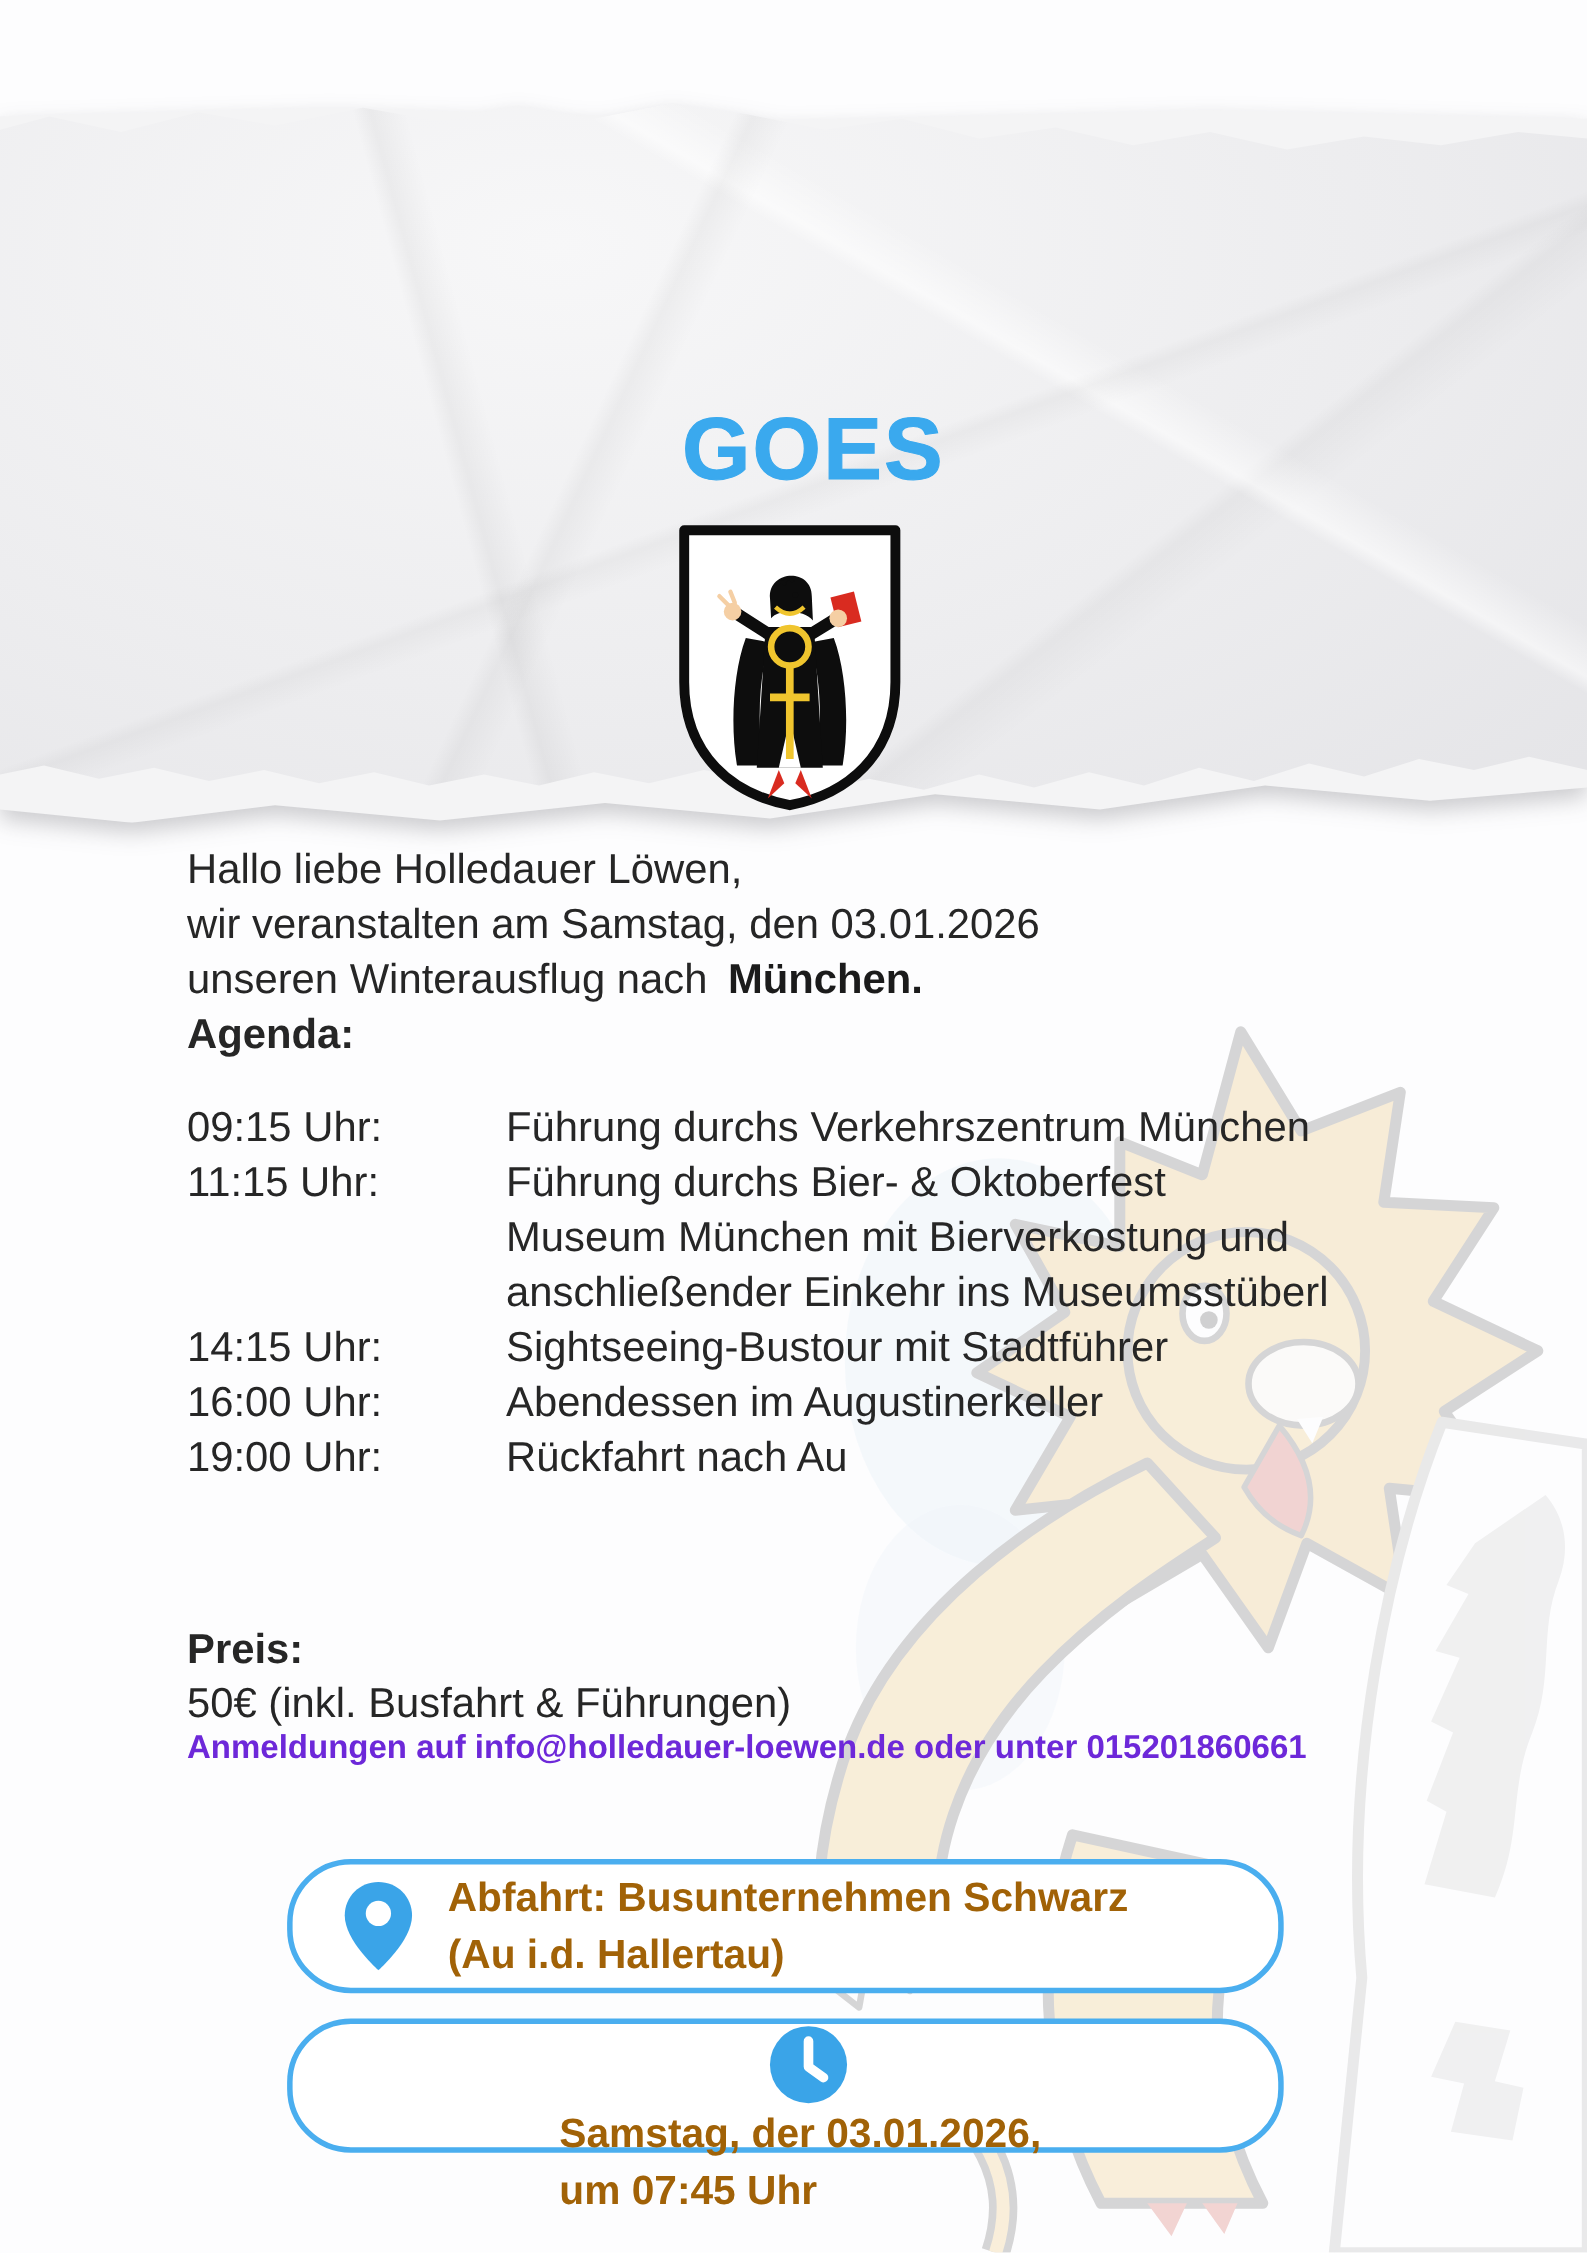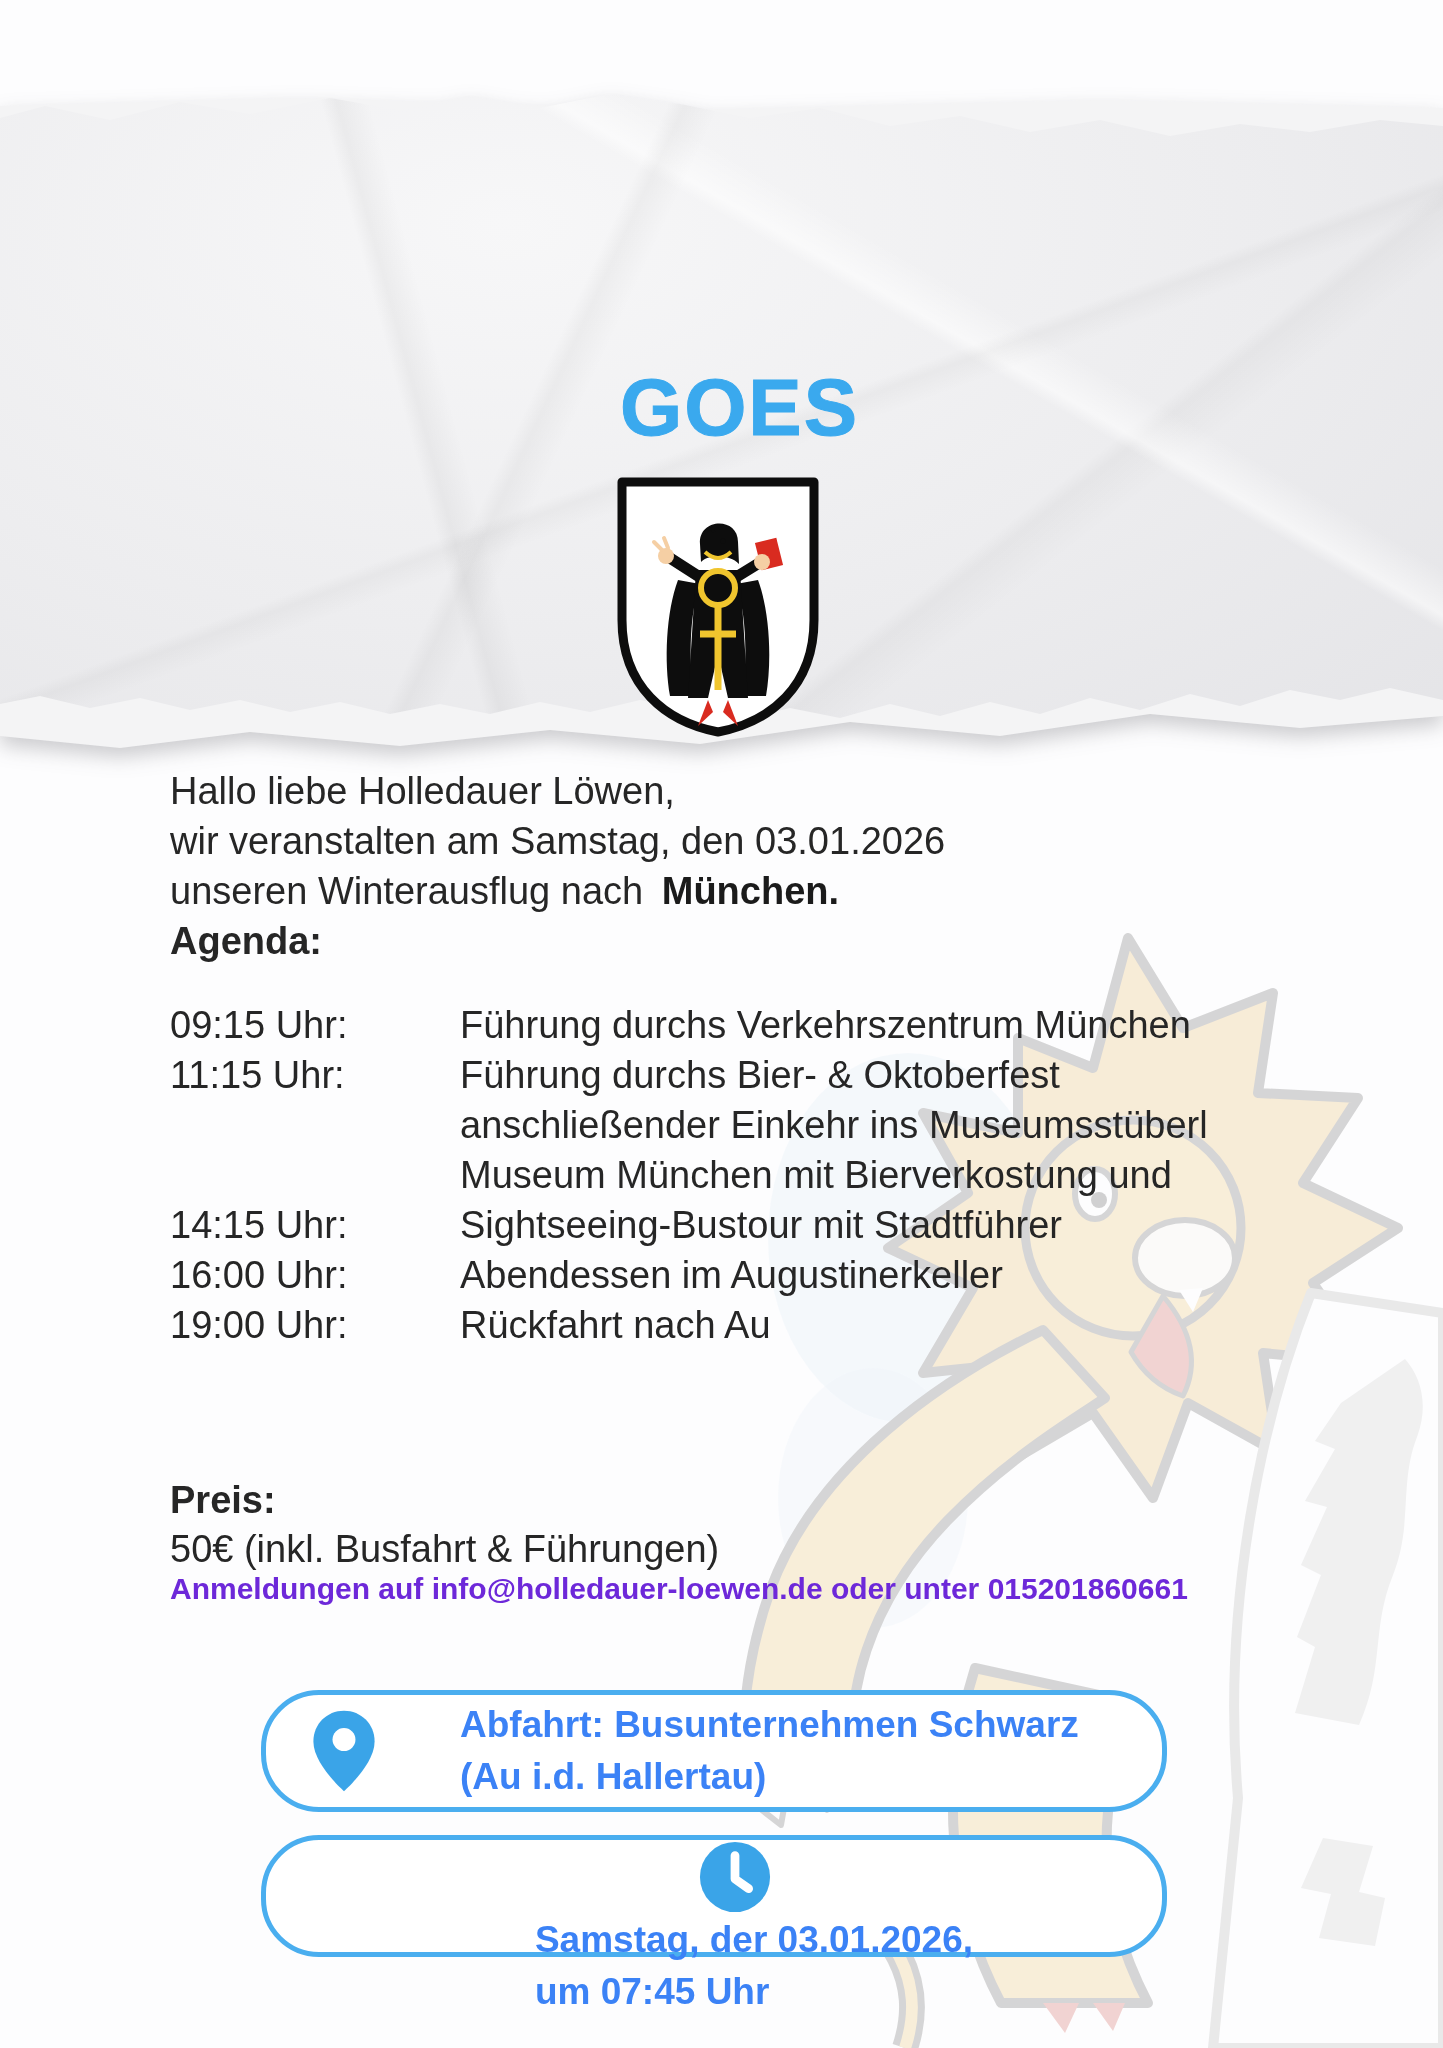--- a/index.html
+++ b/index.html
@@ -69,21 +69,21 @@
 
   
   .card{
     position:absolute;left:261px;width:906px;height:122px;z-index:5;
     background:#ffffff;border:5px solid #4aaeef;border-radius:58px;
     box-sizing:border-box;display:flex;align-items:center;
   }
   .card-1{top:1690px;}
   .card-2{top:1835px;flex-direction:column;}
   .card .icon{flex:0 0 72px;margin-left:42px;display:flex;justify-content:center;}
-  .card .ctext{margin-left:80px;font-size:37px;line-height:52px;font-weight:bold;color:#3b82f6;}
+  .card .ctext{margin-left:27px;font-size:37px;line-height:52px;font-weight:bold;color:#a16207;}
 </style>
 </head>
 <body>
 
 <div class="page">
 
   <svg class="watermark" viewBox="0 0 820 1150" xmlns="http://www.w3.org/2000/svg">
     <g stroke-linejoin="round">
       <ellipse cx="285" cy="340" rx="140" ry="185" fill="#aecfe8" opacity=".5"></ellipse>
       <ellipse cx="250" cy="600" rx="95" ry="130" fill="#aecfe8" opacity=".35"></ellipse>
@@ -150,25 +150,25 @@
     <div class="arow">
       <span class="atime">09:15 Uhr:</span>
       <span class="adesc">Führung durchs Verkehrszentrum München</span>
     </div>
     <div class="arow">
       <span class="atime">11:15 Uhr:</span>
       <span class="adesc">Führung durchs Bier- &amp; Oktoberfest</span>
     </div>
     <div class="arow">
       <span class="atime"></span>
+      <span class="adesc">Museum München mit Bierverkostung und</span>
+    </div>
+    <div class="arow">
+      <span class="atime"></span>
       <span class="adesc">anschließender Einkehr ins Museumsstüberl</span>
-    </div>
-    <div class="arow">
-      <span class="atime"></span>
-      <span class="adesc">Museum München mit Bierverkostung und</span>
     </div>
     <div class="arow">
       <span class="atime">14:15 Uhr:</span>
       <span class="adesc">Sightseeing-Bustour mit Stadtführer</span>
     </div>
     <div class="arow">
       <span class="atime">16:00 Uhr:</span>
       <span class="adesc">Abendessen im Augustinerkeller</span>
     </div>
     <div class="arow">

